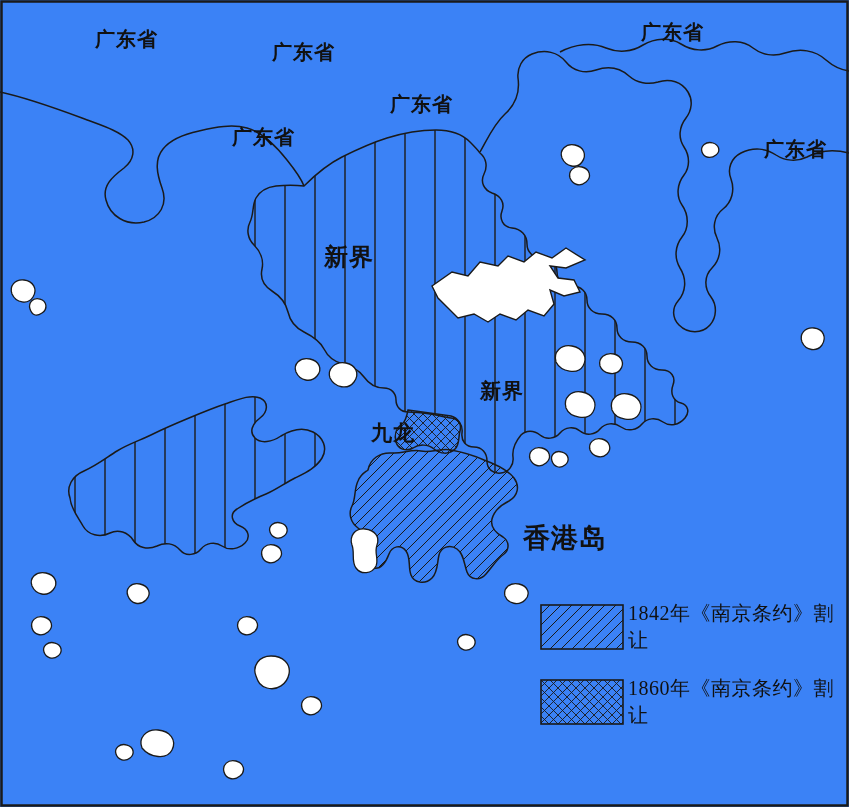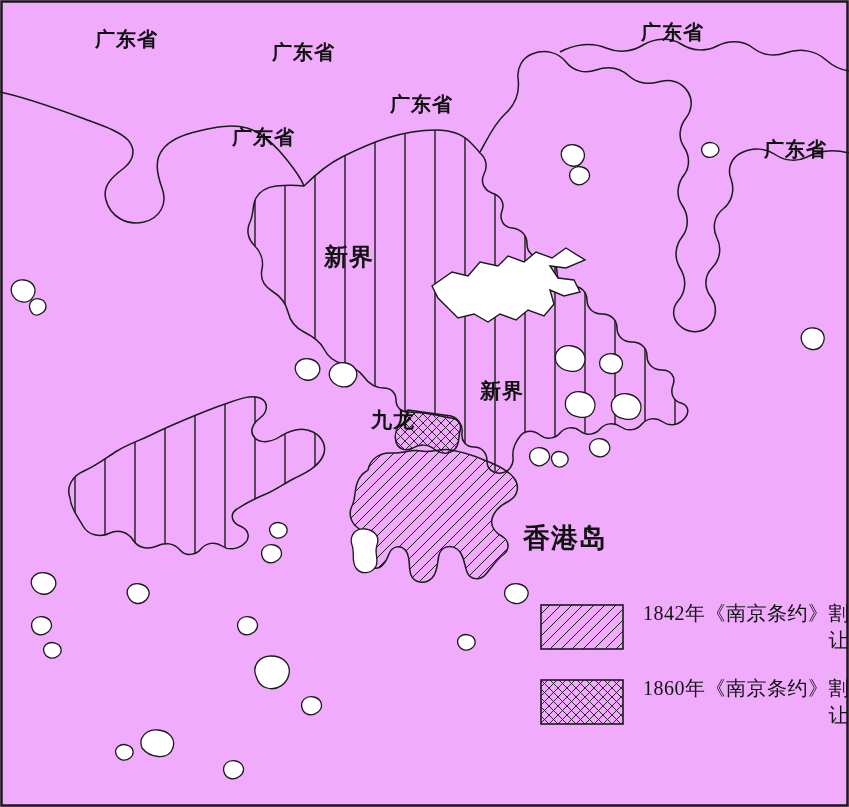--- a/index.html
+++ b/index.html
@@ -1,23 +1,23 @@
 <!DOCTYPE html>
 <html><head>
 <meta charset="utf-8">
 <style>
   html,body{margin:0;padding:0;background:#ffffff;}
   .stage{
-    position:relative;width:849px;height:807px;background:#f0abfc;
+    position:relative;width:849px;height:807px;background:#3b82f6;
     font-family:"Liberation Serif","DejaVu Serif",serif;overflow:hidden;
   }
   .stage svg.map{position:absolute;left:0;top:0;}
   .lbl{position:absolute;color:#111111;font-weight:700;white-space:nowrap;letter-spacing:1px;}
   .legend{position:absolute;left:540px;top:600px;}
-  .legend-row{display:flex;align-items:center;margin-bottom:21px;text-align:right;}
+  .legend-row{display:flex;align-items:center;margin-bottom:21px;}
   .legend-row svg{flex:0 0 auto;display:block;}
   .legend-label{font-size:20px;color:#111111;margin-left:4px;font-weight:400;letter-spacing:0.5px;}
 </style>
 </head>
 <body>
 
 <div class="stage">
 
   <svg class="map" width="849" height="807" viewBox="0 0 849 807">
     <defs>
@@ -137,21 +137,21 @@
 
   <div class="lbl" style="left:95px;top:26px;font-size:20px;">广东省</div>
   <div class="lbl" style="left:272px;top:39px;font-size:20px;">广东省</div>
   <div class="lbl" style="left:232px;top:124px;font-size:20px;">广东省</div>
   <div class="lbl" style="left:390px;top:91px;font-size:20px;">广东省</div>
   <div class="lbl" style="left:641px;top:19px;font-size:20px;">广东省</div>
   <div class="lbl" style="left:764px;top:136px;font-size:20px;">广东省</div>
 
   <div class="lbl" style="left:324px;top:241px;font-size:24px;">新界</div>
   <div class="lbl" style="left:480px;top:377px;font-size:21px;">新界</div>
-  <div class="lbl" style="left:371px;top:406px;font-size:21px;">九龙</div>
+  <div class="lbl" style="left:371px;top:419px;font-size:21px;">九龙</div>
   <div class="lbl" style="left:523px;top:520px;font-size:27px;">香港岛</div>
 
   <div class="legend">
 
     <div class="legend-row">
       <svg width="84" height="46">
         <defs>
           <pattern id="leg-diag" patternUnits="userSpaceOnUse" width="11" height="11">
             <path d="M-2,2 l4,-4 M0,11 L11,0 M9,13 l4,-4" stroke="#1a1a1a" stroke-width="1" fill="none"></path>
           </pattern>

